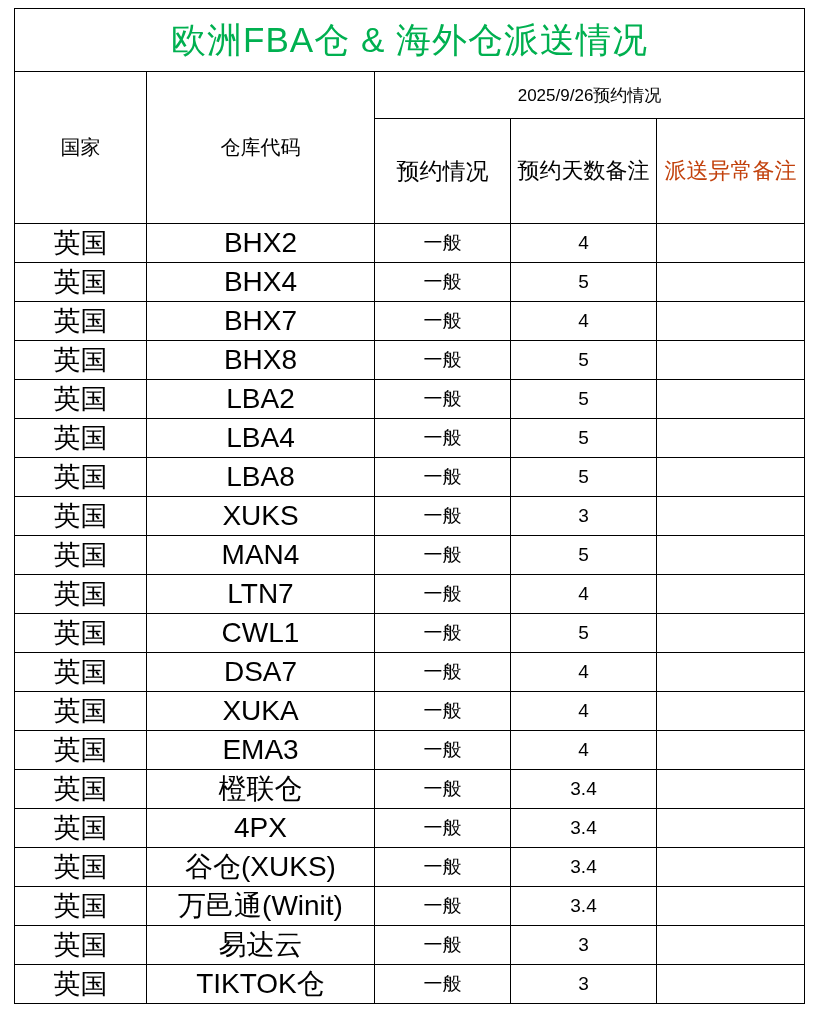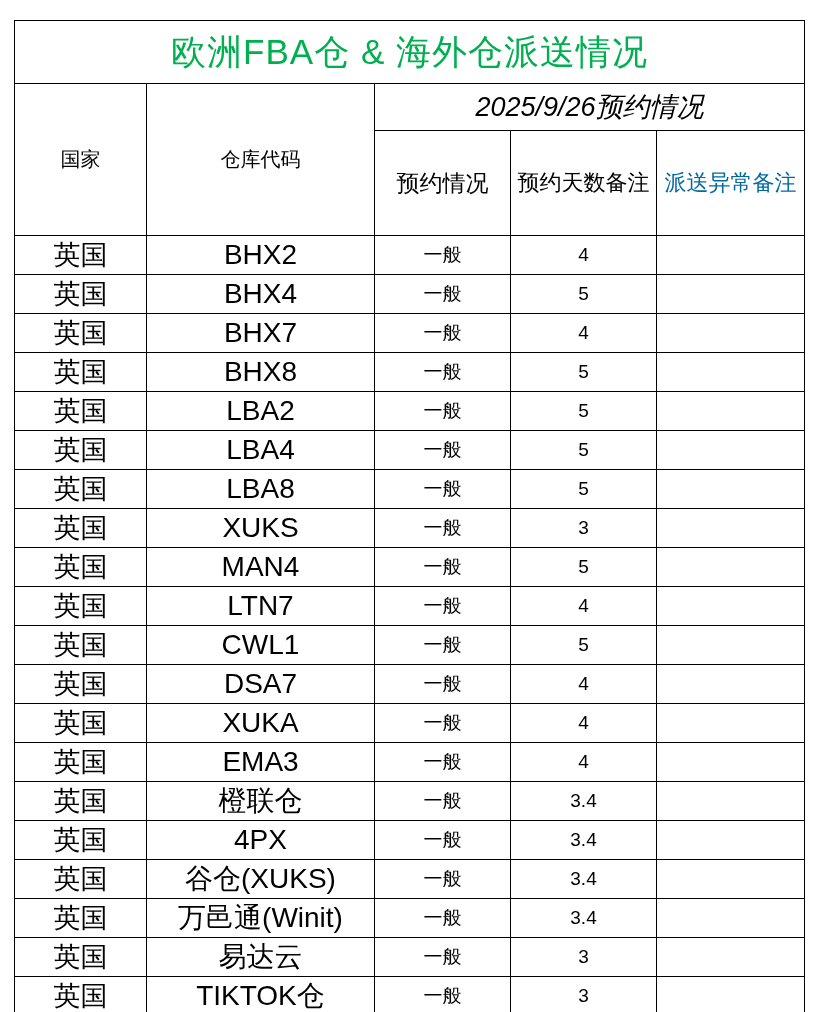--- a/index.html
+++ b/index.html
@@ -11,21 +11,21 @@
     width: 818px;
     height: 1012px;
     font-family: "Liberation Sans", sans-serif;
     color: #000000;
     overflow: hidden;
   }
   .sheet {
     box-sizing: border-box;
     width: 818px;
     height: 1012px;
-    padding: 20px 14px 0 14px;
+    padding: 8px 14px 0 14px;
   }
   table.grid {
     border-collapse: collapse;
     table-layout: fixed;
     width: 790px;
   }
   table.grid td, table.grid th {
     border: 1px solid #000000;
     text-align: center;
     vertical-align: middle;
@@ -37,40 +37,39 @@
     height: 62px;
     color: #00b050;
     font-weight: bold;
     font-size: 35px;
     letter-spacing: 1px;
     white-space: nowrap;
   }
   
   .hdr-date {
     height: 46px;
-    font-size: 27px;
+    font-size: 17px;
     font-weight: normal;
-    font-style: italic;
   }
   .hdr-main {
     font-size: 20px;
     font-weight: bold;
   }
   .hdr-sub {
     height: 104px;
     font-size: 23px;
     font-weight: bold;
     line-height: 1.25;
   }
   .hdr-sub.narrow {
     font-size: 22px;
     font-family: Liberation Serif, serif;
   }
   .hdr-abnormal {
-    color: #0369a1;
+    color: #c2410c;
   }
   
   .col-country { width: 132px; }
   .col-code    { width: 228px; }
   .col-status  { width: 136px; }
   .col-days    { width: 146px; }
   .col-abn     { width: 148px; }
 
   
   tr.data-row td {

